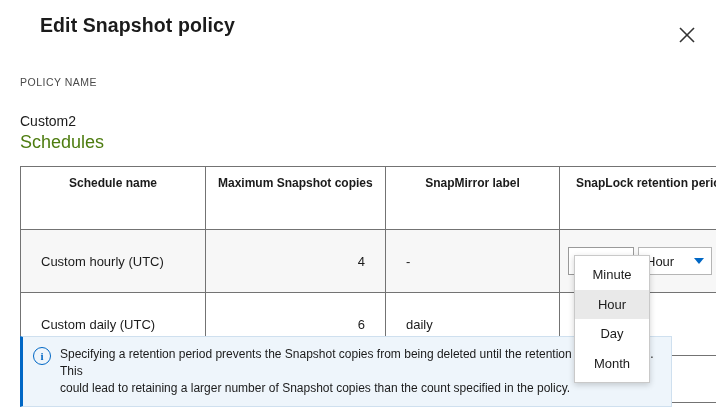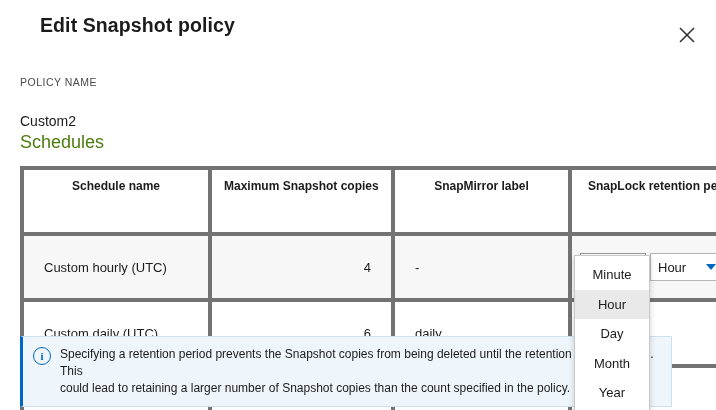--- a/index.html
+++ b/index.html
@@ -79,21 +79,21 @@
     left: 20px;
     width: 676px;
   }
   table.sched {
     border-collapse: collapse;
     width: 676px;
     table-layout: fixed;
     font-size: 12.5px;
   }
   table.sched th, table.sched td {
-    border: 4px solid #737373;
+    border: 1px solid #737373;
     vertical-align: top;
     padding: 9px 12px;
   }
   table.sched thead th {
     font-size: 12px;
     font-weight: bold;
     color: #1b1b1b;
     height: 44px;
     vertical-align: top;
     background: #ffffff;
@@ -308,21 +308,20 @@
         </tr>
       </tbody>
     </table>
   </div>
 
   <div class="dropdown">
     <div class="opt">Minute</div>
     <div class="opt selected">Hour</div>
     <div class="opt">Day</div>
     <div class="opt">Month</div>
-    <div class="opt">Year</div>
   </div>
 
   <div class="info-box">
     <div class="info-icon">i</div>
     <div class="info-text">
       <div>Specifying a retention period prevents the Snapshot copies from being deleted until the retention period expires. This</div>
       <div>could lead to retaining a larger number of Snapshot copies than the count specified in the policy.</div>
     </div>
   </div>
 

